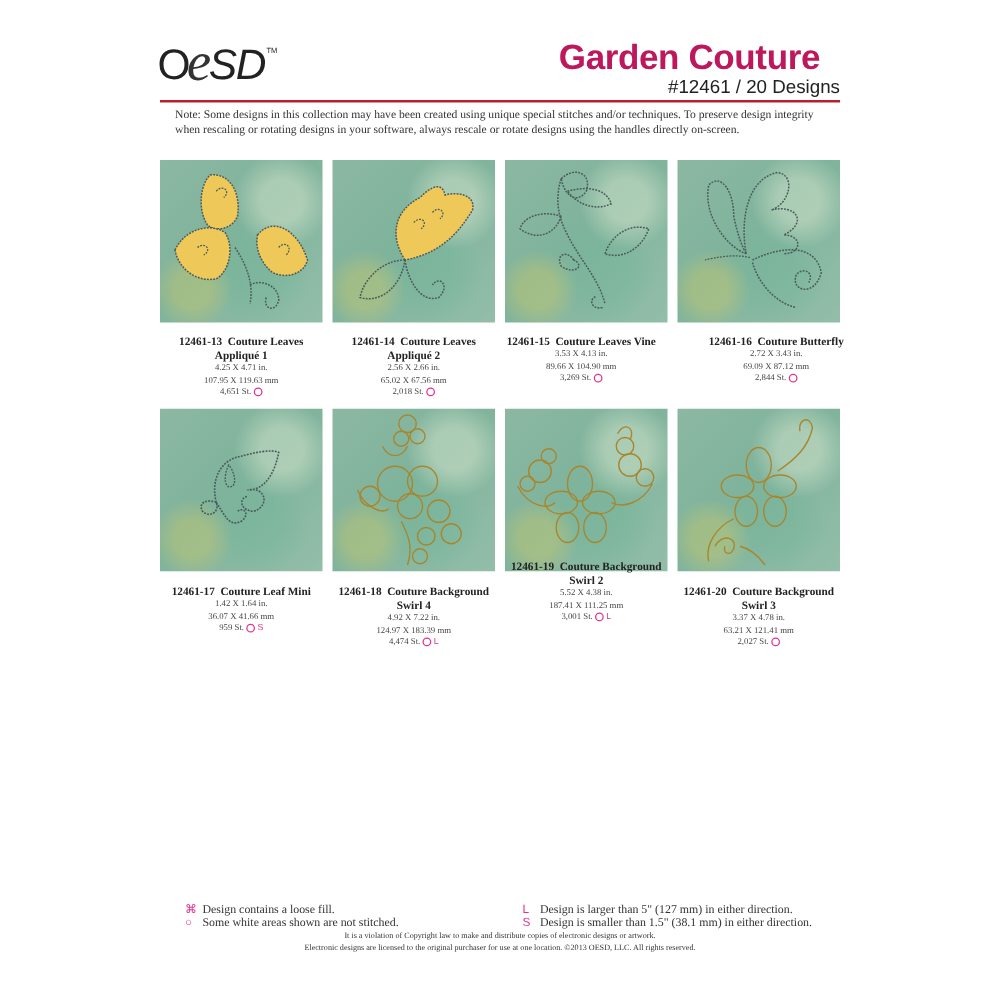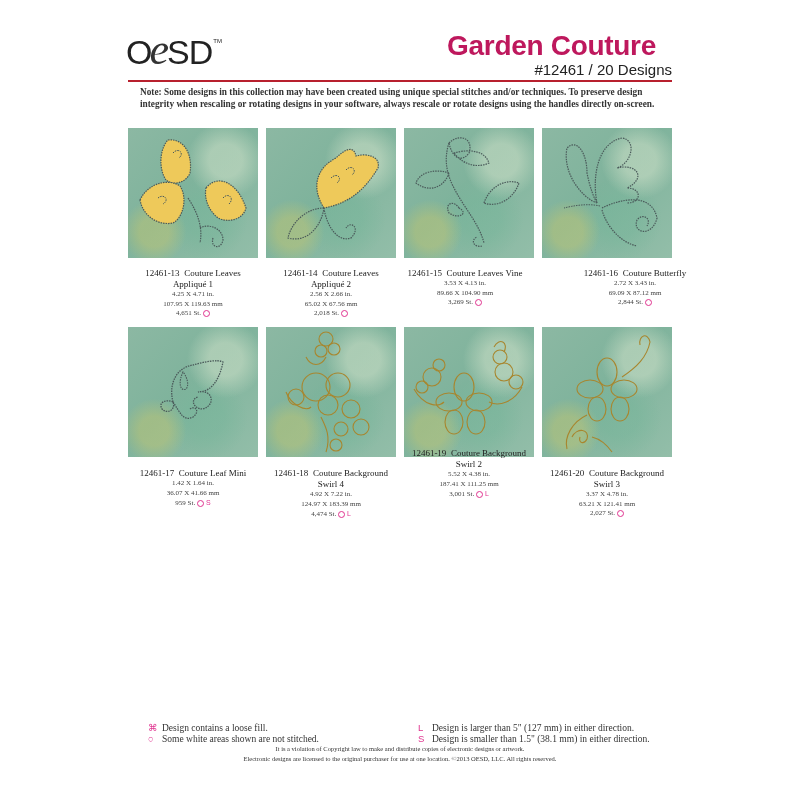--- a/index.html
+++ b/index.html
@@ -1,41 +1,41 @@
 <!DOCTYPE html>
 <html><head>
   <meta charset="utf-8">
   <style>
     html, body { margin:0; padding:0; background:#ffffff; }
     body { width:800px; height:800px; position:relative; overflow:hidden; font-family:"Liberation Serif", serif; color:#222; }
 
     .logo { position:absolute; left:126px; top:36px; height:32px; display:flex; align-items:flex-end; font-family:"Liberation Sans", sans-serif; color:#222; }
     .logo .o1 { font-size:34px; line-height:32px; letter-spacing:-1px; }
     .logo .e { font-family:"Liberation Serif", serif; font-style:italic; font-size:44px; line-height:32px; color:#333; margin:0 -2px; transform:translateY(-2px); }
-    .logo .sd { font-size:34px; line-height:32px; letter-spacing:-1px; }
+    .logo .sd { font-size:34px; line-height:32px; letter-spacing:-1px;font-style:italic; }
     .logo .tm { font-size:6px; align-self:flex-start; margin-left:1px; margin-top:2px; }
 
     .title { position:absolute; right:144px; top:30px; font-family:"Liberation Sans", sans-serif; font-weight:bold; font-size:28px; color:#be185d; letter-spacing:-0.3px; }
     .subtitle { position:absolute; right:128px; top:61px; font-family:"Liberation Sans", sans-serif; font-size:15px; color:#222; }
 
     .rule { position:absolute; left:128px; top:80px; width:544px; height:2px; background:#b8202e; }
 
-    .note { position:absolute; left:140px; top:86px; width:530px; font-size:9.3px; line-height:12px; font-weight:bold; color:#333; }
+    .note { position:absolute; left:140px; top:86px; width:530px; font-size:9.3px; line-height:12px; font-weight:normal; color:#333; }
 
     .tile { position:absolute; width:130px; height:130px; overflow:hidden;
       background:
         radial-gradient(circle at 20% 80%, rgba(200,200,110,0.45) 0 10%, transparent 22%),
         radial-gradient(circle at 75% 25%, rgba(225,235,210,0.45) 0 12%, transparent 28%),
         radial-gradient(circle at 60% 70%, rgba(110,180,150,0.35) 0 15%, transparent 35%),
         linear-gradient(135deg, #8cb8a3 0%, #7fb39c 45%, #93bea9 100%);
     }
     .tile svg { position:absolute; left:0; top:0; width:130px; height:130px; }
 
     .caption { position:absolute; width:138px; text-align:center; font-size:7px; line-height:9.5px; color:#444; }
-    .caption .name { font-weight:normal; font-size:9px; line-height:11px; color:#222; }
+    .caption .name { font-weight:bold; font-size:9px; line-height:11px; color:#222; }
     .pink { color:#e0338f; font-family:"Liberation Sans", sans-serif; }
     .ring { display:inline-block; width:5px; height:5px; border:1.3px solid #e0338f; border-radius:50%; vertical-align:middle; margin-left:2px; }
 
     .legend { position:absolute; font-size:9.5px; line-height:11px; color:#333; }
     .legend .sym { display:inline-block; width:14px; color:#e0338f; font-family:"Liberation Sans", sans-serif; }
     .legal { position:absolute; left:128px; width:544px; text-align:center; font-size:6.5px; line-height:10px; color:#333; }
   </style>
 </head>
 <body>
 
@@ -97,21 +97,21 @@
   <div>2.56 X 2.66 in.</div>
   <div>65.02 X 67.56 mm</div>
   <div><span>2,018 St.</span><span class="ring"></span></div>
 </div>
 <div class="caption" style="left:396px;top:268px">
   <div class="name"><span>12461-15</span>&nbsp; <span>Couture Leaves Vine</span></div>
   <div>3.53 X 4.13 in.</div>
   <div>89.66 X 104.90 mm</div>
   <div><span>3,269 St.</span><span class="ring"></span></div>
 </div>
-<div class="caption" style="left:566px;top:268px">
+<div class="caption" style="left:552px;top:268px">
   <div class="name"><span>12461-16</span>&nbsp; <span>Couture Butterfly</span></div>
   <div>2.72 X 3.43 in.</div>
   <div>69.09 X 87.12 mm</div>
   <div><span>2,844 St.</span><span class="ring"></span></div>
 </div>
 
 <div class="tile" style="left:128px;top:327px">
   <svg viewBox="0 0 130 130">
     <path d="M45 75 C40 55 50 40 65 38 C75 35 90 32 95 35 C92 50 85 65 70 65 C85 62 88 78 75 82 C65 82 62 72 70 70" fill="none" stroke="#4a5a5a" stroke-width="1.3" stroke-dasharray="1.5 1"></path>
     <path d="M45 75 C38 72 30 75 34 82 C40 88 48 82 45 75 M45 75 C52 85 55 95 65 90 C72 85 68 78 62 82" fill="none" stroke="#4a5a5a" stroke-width="1.3" stroke-dasharray="1.5 1"></path>

